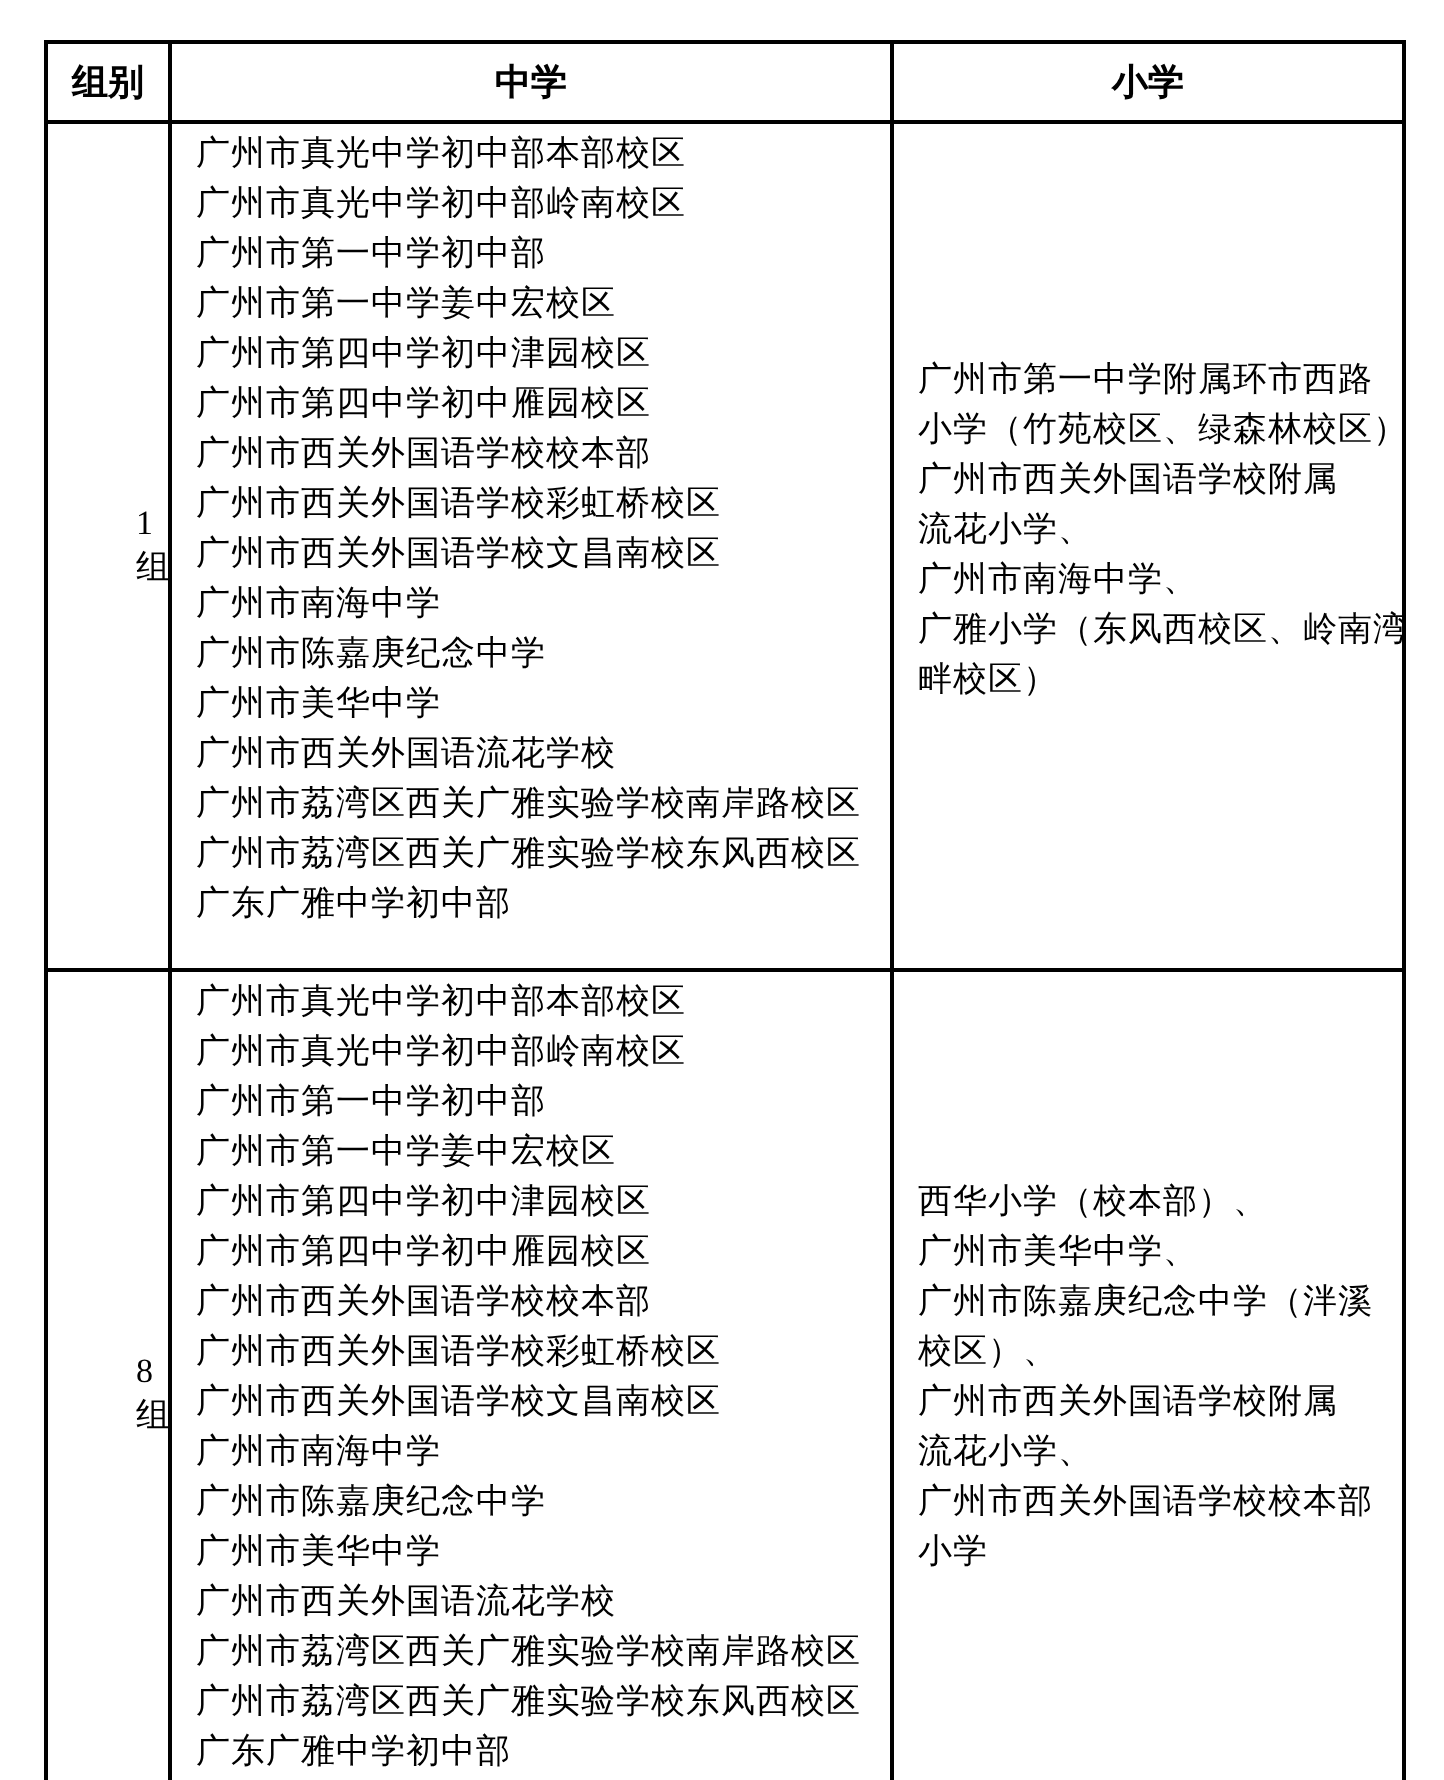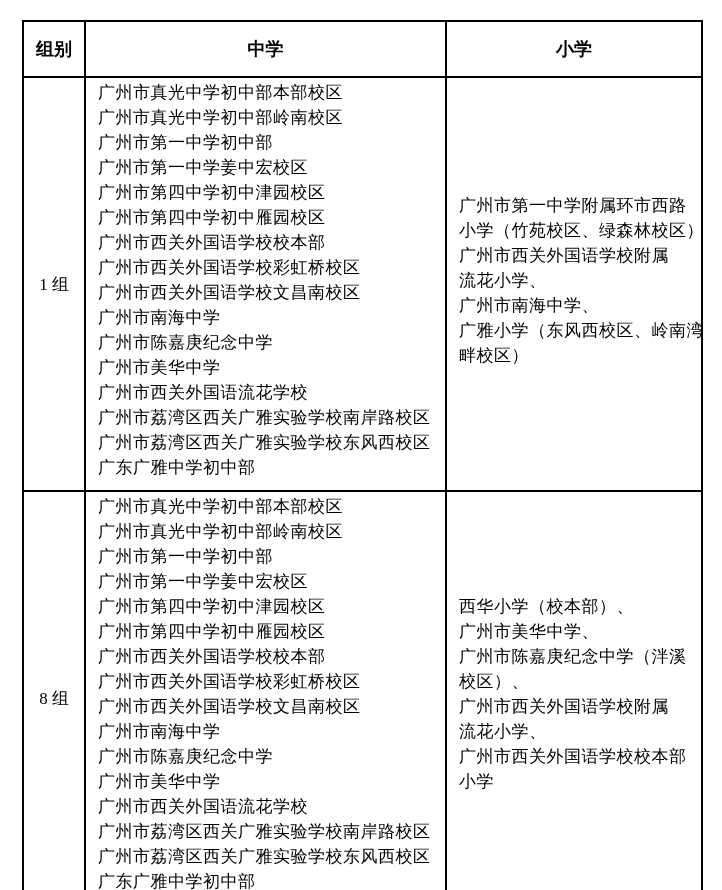--- a/index.html
+++ b/index.html
@@ -27,29 +27,29 @@
   }
   .school-table th {
     font-family: "Liberation Sans", "DejaVu Sans", sans-serif;
     font-weight: bold;
     font-size: 18px;
     text-align: center;
   }
   col.col-group   { width: 62px; }
   col.col-middle  { width: 361px; }
   col.col-primary { width: 256px; }
-  tr.header-row { height: 56px; }
+  tr.header-row { height: 40px; }
   tr.row-1 { height: 412px; }
   tr.row-2 { height: 400px; }
   td.group-cell {
-    text-align: center;
     font-size: 17px;
+    padding-left: 44px;
   }
   td.list-cell {
-    padding: 2px 6px 10px 12px;
+    padding: 2px 6px 20px 12px;
     font-size: 17px;
     letter-spacing: 0.5px;
     margin-top: 24px;
   }
   .line {
     line-height: 25px;
     white-space: nowrap;
   }
 </style>
 </head>

